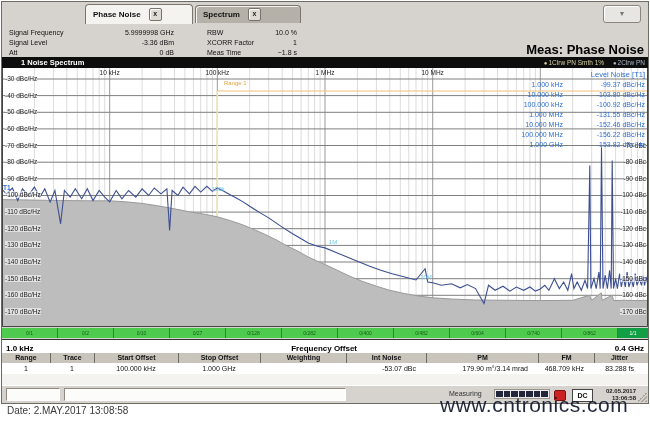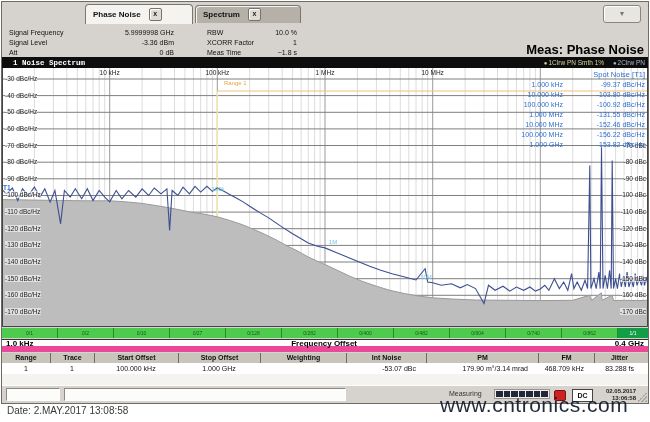--- a/index.html
+++ b/index.html
@@ -26,21 +26,21 @@
   .hcol{position:absolute;top:2px;}
   .hrow{display:flex;height:10px;align-items:center;}
   .hcol1{left:7px;width:165px;}
   .hcol2{left:205px;width:90px;}
   .hlabel{flex:0 0 auto;}
   .hvalue{flex:1;text-align:right;}
   .measlabel{position:absolute;right:4px;bottom:1px;font-size:13px;font-weight:bold;color:#000;}
   
   .titlebar{position:absolute;left:0;top:55px;width:100%;height:11px;background:#0d0d0d;color:#fff;
             font-size:7.5px;font-weight:bold;line-height:11px;padding:0;box-sizing:border-box;}
-  .titlebar .tname{margin-left:11px;font-family:Liberation Mono, monospace;}
+  .titlebar .tname{margin-left:19px;}
   .legend{position:absolute;right:3px;top:0;font-weight:normal;font-size:6.5px;}
   .legend .l1{color:#d8d2a0;}
   .legend .l2{color:#aab6ce;margin-left:7px;}
   .ldot{font-size:6px;margin-right:1px;}
   
   .plot{position:absolute;left:0;top:66px;width:646px;height:259px;background:#fff;overflow:hidden;}
   .plot svg{position:absolute;left:0;top:0;}
   .xdec{position:absolute;top:1px;transform:translateX(-50%);font-size:6.5px;color:#222;}
   .ylab{position:absolute;left:3px;font-size:6.5px;color:#222;background:rgba(255,255,255,0.55);}
   .yrlab{position:absolute;right:2px;font-size:6.5px;color:#222;text-align:right;background:rgba(255,255,255,0.55);}
@@ -51,23 +51,23 @@
   .rangelab{position:absolute;left:222px;top:12px;font-size:6px;color:#e8a33d;}
   .t1lab{position:absolute;left:1px;top:116px;font-size:6.5px;color:#2f6fd0;font-weight:bold;}
   .mk{position:absolute;font-size:6px;color:#6fc8e8;transform:translateX(-50%);}
   
   .greenbar{position:absolute;left:0;top:326px;width:646px;height:10px;display:flex;background:#2a8a2a;}
   .gseg{height:100%;background:#4ecb4e;border-right:1px solid #2a8a2a;box-sizing:border-box;
         font-size:5px;color:#145c14;text-align:center;line-height:10px;overflow:hidden;}
   .gseg.final{background:#129e44;color:#fff;border-right:none;}
   
   .axisbar{position:absolute;left:0;top:337px;width:100%;height:13px;background:#fff;
-           border-top:1px solid #333;border-bottom:6px solid #ec4899;box-sizing:border-box;
+           border-top:1px solid #333;border-bottom:4px solid #ec4899;box-sizing:border-box;
            font-size:8px;font-weight:bold;color:#000;display:flex;justify-content:space-between;
-           align-items:center;padding:0 4px;}
+           align-items:center;padding:8px 4px;}
   
   .integrated{position:absolute;left:0;top:351px;width:100%;height:32px;background:#f4f3f0;
               border-bottom:1px solid #8a867e;}
   .ititle{height:10px;font-size:7.5px;color:#111;padding-left:4px;line-height:10px;background:#f4f3f0;}
   .ihead{display:flex;height:10px;background:#c9c5bd;font-size:7px;font-weight:bold;color:#111;}
   .ihead .icell{border-left:1px solid #6e6a64;box-sizing:border-box;text-align:center;line-height:10px;}
   .ihead .icell:first-child{border-left:none;}
   .irow{display:flex;height:11px;background:#fff;font-size:7px;color:#111;}
   .irow .icell{box-sizing:border-box;line-height:11px;}
   .ic-c{text-align:center;}
@@ -197,21 +197,21 @@
           <span class="yrlab" style="top: 123.462px;">-100 dBc</span>
           <span class="yrlab" style="top: 140.102px;">-110 dBc</span>
           <span class="yrlab" style="top: 156.742px;">-120 dBc</span>
           <span class="yrlab" style="top: 173.382px;">-130 dBc</span>
           <span class="yrlab" style="top: 190.022px;">-140 dBc</span>
           <span class="yrlab" style="top: 206.662px;">-150 dBc</span>
           <span class="yrlab" style="top: 223.302px;">-160 dBc</span>
           <span class="yrlab" style="top: 239.942px;">-170 dBc</span>
         </div>
       <div class="spot" id="spotTable">
-          <div class="stitle">Spot Noise [T1]</div>
+          <div class="stitle">Level Noise [T1]</div>
           <div><span class="sf">1.000 kHz</span><span class="sv">-99.37 dBc/Hz</span></div>
           <div><span class="sf">10.000 kHz</span><span class="sv">-103.80 dBc/Hz</span></div>
           <div><span class="sf">100.000 kHz</span><span class="sv">-100.92 dBc/Hz</span></div>
           <div><span class="sf">1.000 MHz</span><span class="sv">-131.55 dBc/Hz</span></div>
           <div><span class="sf">10.000 MHz</span><span class="sv">-152.46 dBc/Hz</span></div>
           <div><span class="sf">100.000 MHz</span><span class="sv">-156.22 dBc/Hz</span></div>
           <div><span class="sf">1.000 GHz</span><span class="sv">-153.82 dBc/Hz</span></div>
         </div>
       <div class="rangelab">Range 1</div>
       <div class="t1lab">T1</div>

